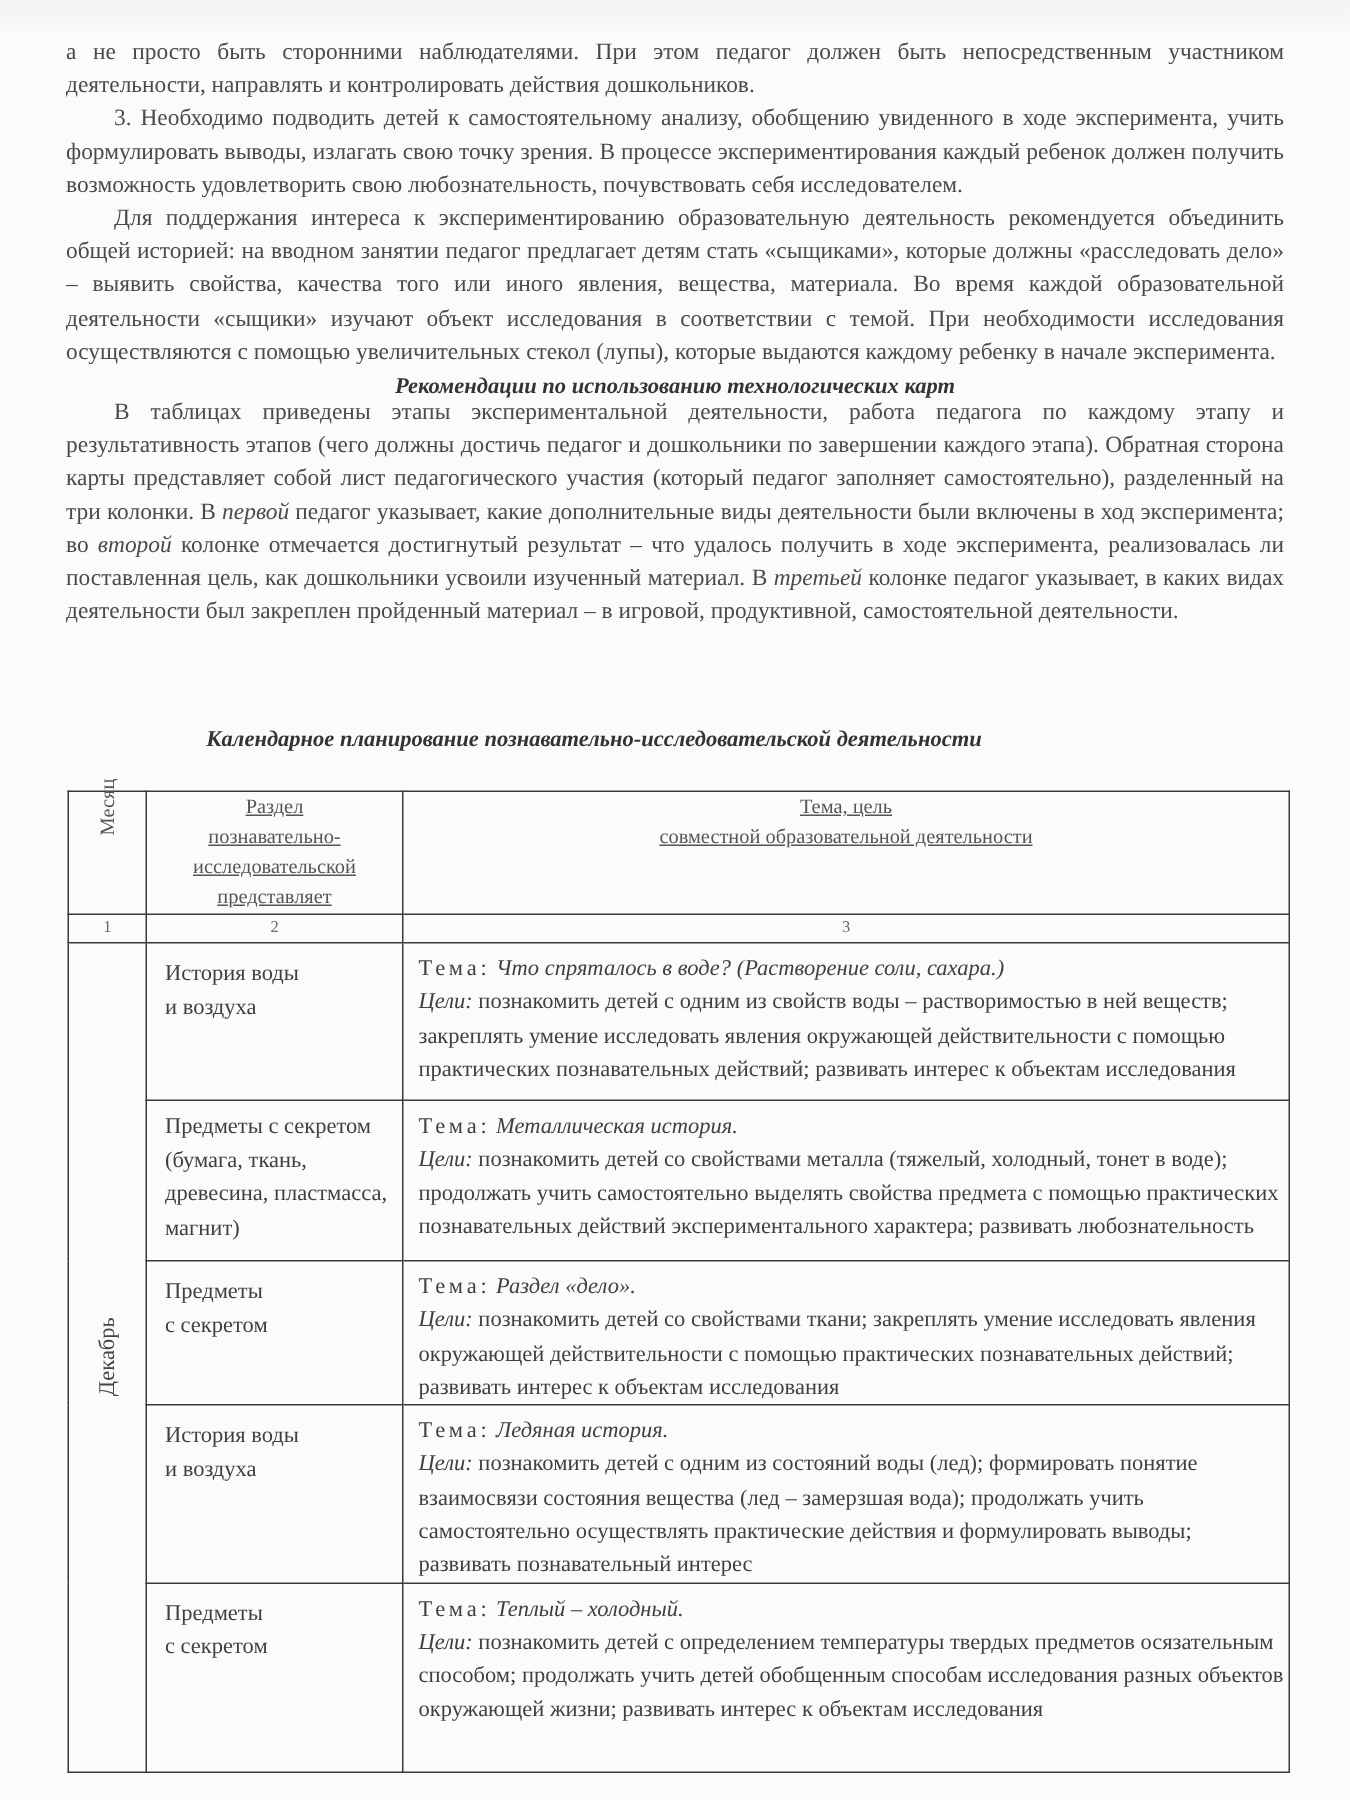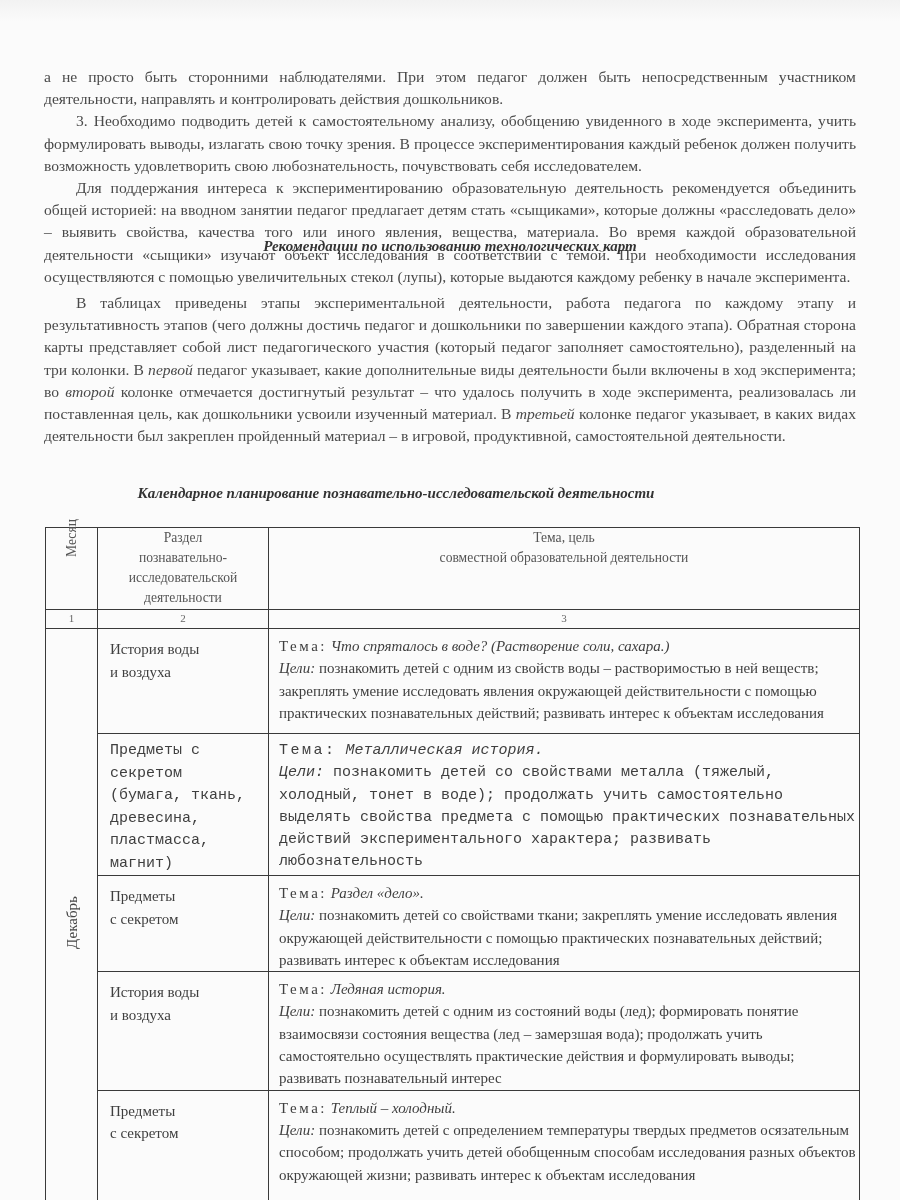--- a/index.html
+++ b/index.html
@@ -14,21 +14,21 @@
     position: absolute; left: 0; top: 0; width: 900px; height: 22px;
     background: linear-gradient(#f2f2f2, #fbfbfb);
   }
   .page { position: absolute; left: 0; top: 0; width: 900px; }
   .text-block {
     position: absolute; left: 44px; width: 812px;
     font-size: 15.6px; line-height: 22.2px; text-align: justify;
     color: #4a4a4a;
   }
   .text-block p { margin: 0; text-indent: 32px; }
-  .text-block p.noindent { text-indent: 0; margin-top: 42px; }
+  .text-block p.noindent { text-indent: 0; }
   .section-heading {
     position: absolute; left: 0; width: 900px; text-align: center;
     font-weight: bold; font-style: italic; font-size: 15px; color: #333;
   }
   .caption {
     position: absolute; left: 0; width: 792px; text-align: center;
     font-weight: bold; font-style: italic; font-size: 15px; line-height: 19px; color: #333;
   }
   em { font-style: italic; }
 
@@ -39,49 +39,49 @@
     table-layout: fixed;
     font-size: 15px; color: #3f3f3f;
   }
   table.plan td, table.plan th {
     border: 1.6px solid #3a3a3a;
     vertical-align: top; padding: 0;
     font-weight: normal;
   }
   col.c1 { width: 52px; } col.c2 { width: 171px; } col.c3 { width: 591px; }
   .hdr-row { height: 82px; }
-  .hdr-row th { vertical-align: middle; font-size: 13.6px; line-height: 20px; color: #555; }
+  .hdr-row th { vertical-align: middle; font-size: 13.6px; line-height: 20px; color: #555; text-decoration: underline; }
   .vert {
     display: inline-block; transform: rotate(-90deg); white-space: nowrap;
     font-size: 13.6px; color: #555;
   }
   .num-row { height: 19px; }
   .num-row td { text-align: center; font-size: 11px; line-height: 17px; color: #666; }
   .month-cell { vertical-align: middle !important; text-align: center; }
   .section-cell { padding: 9px 0 0 12px !important; line-height: 22.5px; }
   .topic-cell { padding: 6px 0 0 10px !important; line-height: 22.3px; }
   .tema-label { letter-spacing: 2.5px; }
-  .r1 { height: 105px; } .r2 { height: 107px; font-family: Liberation Mono, monospace; } .r3 { height: 90px; } .r4 { height: 110px; } .r5 { height: 126px; }
+  .r1 { height: 105px; } .r2 { height: 107px; } .r3 { height: 90px; } .r4 { height: 110px; } .r5 { height: 126px; }
 </style>
 </head>
 <body>
 
 <div class="top-shade"></div>
 
 <div class="page">
 
   <div class="text-block" style="top:24px;">
     <p class="noindent">а не просто быть сторонними наблюдателями. При этом педагог должен быть непосредственным участником деятельности, направлять и контролировать действия дошкольников.</p>
     <p>3. Необходимо подводить детей к самостоятельному анализу, обобщению увиденного в ходе эксперимента, учить формулировать выводы, излагать свою точку зрения. В процессе экспериментирования каждый ребенок должен получить возможность удовлетворить свою любознательность, почувствовать себя исследователем.</p>
     <p>Для поддержания интереса к экспериментированию образовательную деятельность рекомендуется объединить общей историей: на вводном занятии педагог предлагает детям стать «сыщиками», которые должны «расследовать дело» – выявить свойства, качества того или иного явления, вещества, материала. Во время каждой образовательной деятельности «сыщики» изучают объект исследования в соответствии с темой. При необходимости исследования осуществляются с помощью увеличительных стекол (лупы), которые выдаются каждому ребенку в начале эксперимента.</p>
   </div>
 
-  <div class="section-heading" style="top:238px;">Рекомендации по использованию технологических карт</div>
+  <div class="section-heading" style="top:250px;">Рекомендации по использованию технологических карт</div>
 
-  <div class="text-block" style="top:292px;">
+  <div class="text-block" style="top:264px;">
     <p>
       <span>В таблицах приведены этапы экспериментальной деятельности, работа педагога по каждому этапу и результативность этапов (чего должны достичь педагог и дошкольники по завершении каждого этапа). Обратная сторона карты представляет собой лист педагогического участия (который педагог заполняет самостоятельно), разделенный на три колонки. В </span><em>первой</em><span> педагог указывает, какие дополнительные виды деятельности были включены в ход эксперимента; во </span><em>второй</em><span> колонке отмечается достигнутый результат – что удалось получить в ходе эксперимента, реализовалась ли поставленная цель, как дошкольники усвоили изученный материал. В </span><em>третьей</em><span> колонке педагог указывает, в каких видах деятельности был закреплен пройденный материал – в игровой, продуктивной, самостоятельной деятельности.</span>
     </p>
   </div>
 
   <div class="caption" style="top:484px;">
     <div>Календарное планирование познавательно-исследовательской деятельности</div>
   </div>
 
   <table class="plan">
@@ -90,21 +90,21 @@
         <col class="c2">
         <col class="c3">
       </colgroup>
     <tbody>
         <tr class="hdr-row">
       <th><span class="vert">Месяц</span></th>
       <th>
         <div>Раздел</div>
         <div>познавательно-</div>
         <div>исследовательской</div>
-        <div>деятельности</div>
+        <div>представляет</div>
       </th>
       <th>
         <div>Тема, цель</div>
         <div>совместной образовательной деятельности</div>
       </th>
     </tr>
     <tr class="num-row">
       <td>1</td>
       <td>2</td>
       <td>3</td>

